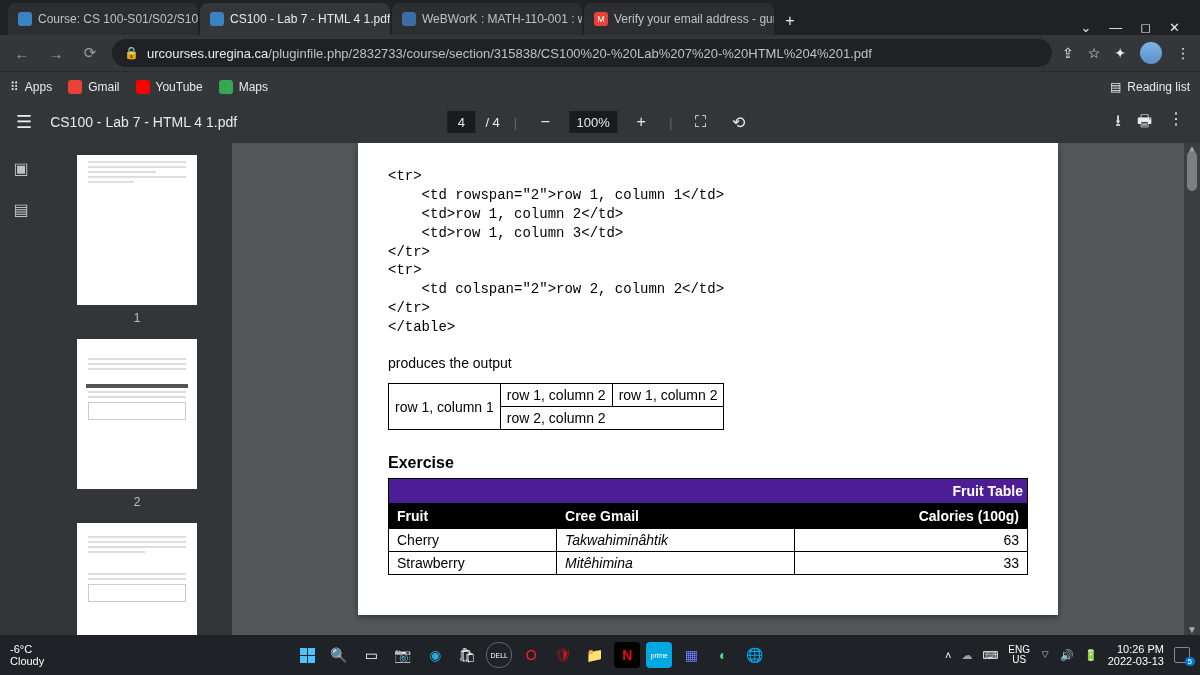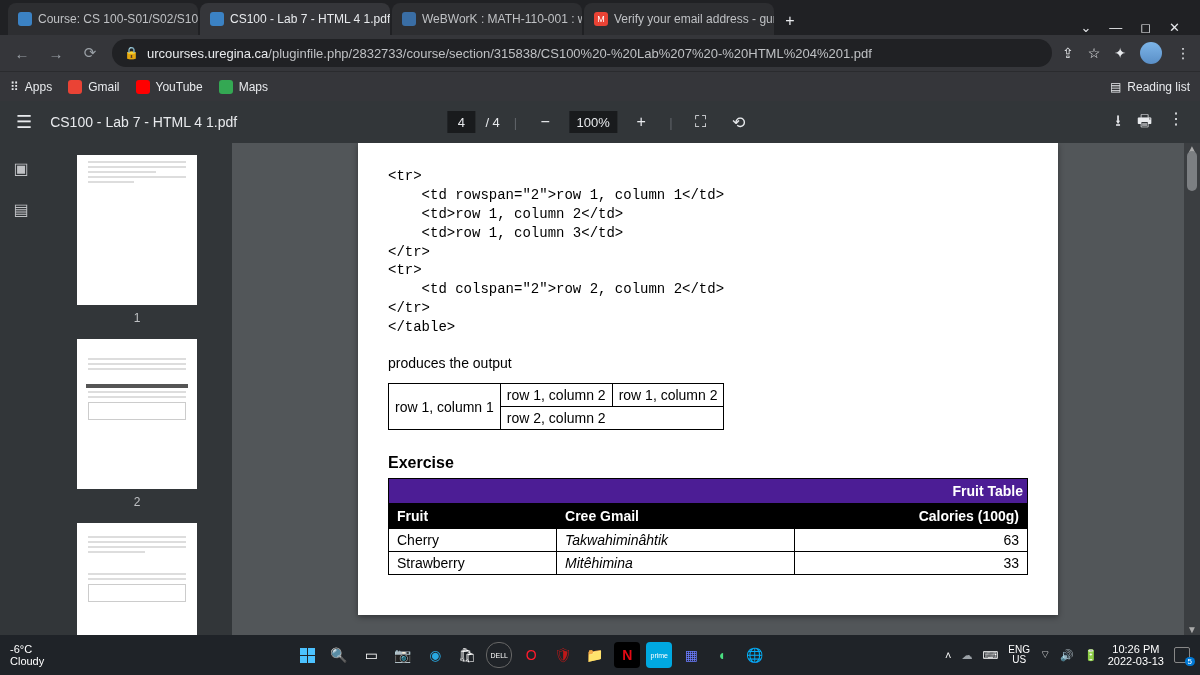--- a/index.html
+++ b/index.html
@@ -73,21 +73,21 @@
 
 
 .taskbar { height: 40px; background: #1f2328; display: flex; align-items: center; padding: 0 10px; color: #fff; font-size: 11px; }
 .weather { display: flex; flex-direction: column; line-height: 1.1; margin-right: 20px; }
 .tb-center { display: flex; gap: 6px; align-items: center; margin-left: 230px; }
 .tb-ico { width: 26px; height: 26px; display: flex; align-items: center; justify-content: center; font-size: 14px; border-radius: 4px; cursor: pointer; }
 .win-logo { display:grid; grid-template-columns:7px 7px; grid-template-rows:7px 7px; gap:1px; }
 .win-logo div { background:#4cc2ff; }
 .tb-right { margin-left: auto; display: flex; align-items: center; gap: 10px; }
 .lang { display: flex; flex-direction: column; line-height: 1; text-align: center; font-size: 10px; }
-.clock { display: flex; flex-direction: column; line-height: 1.1; text-align: center; }
+.clock { display: flex; flex-direction: column; line-height: 1.1; text-align: right; }
 .notif { width:16px; height:16px; border:1px solid #888; border-radius:2px; position:relative; }
 .notif::after { content:"5"; position:absolute; bottom:-4px; right:-6px; background:#0078d4; color:#fff; border-radius:8px; font-size:8px; padding:0 3px; }
 
 ::-webkit-scrollbar { width: 14px; }
 ::-webkit-scrollbar-track { background: #3b3e41; }
 ::-webkit-scrollbar-thumb { background: #7c7f82; border-radius: 7px; }
 </style>
 </head>
 <body>
 

